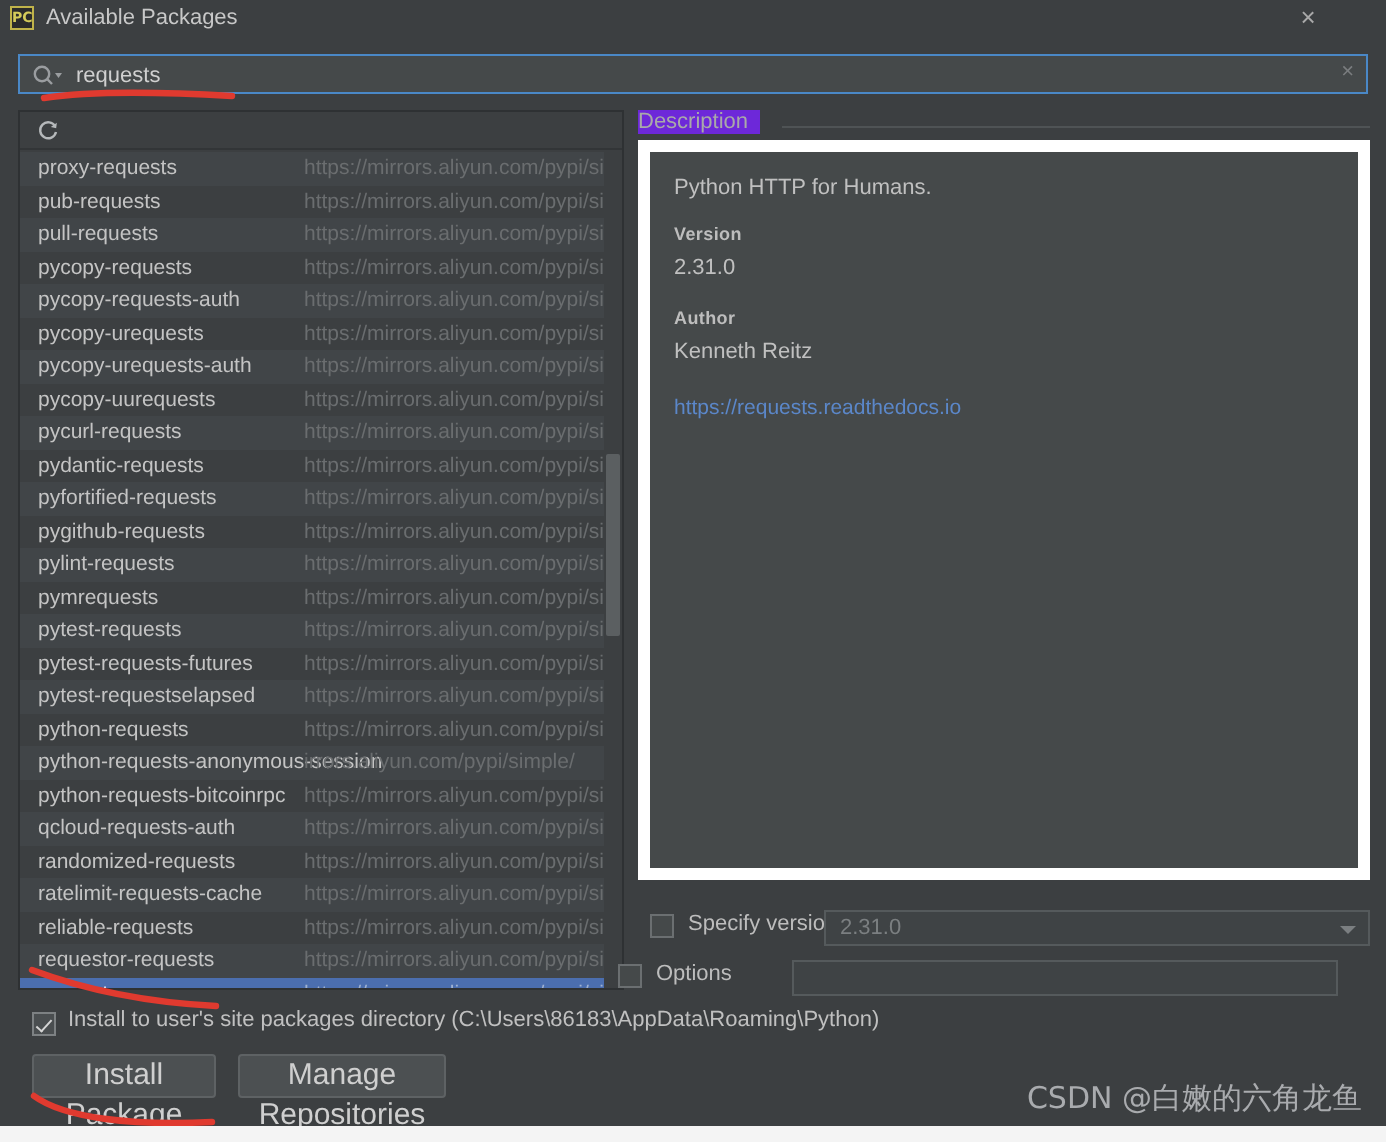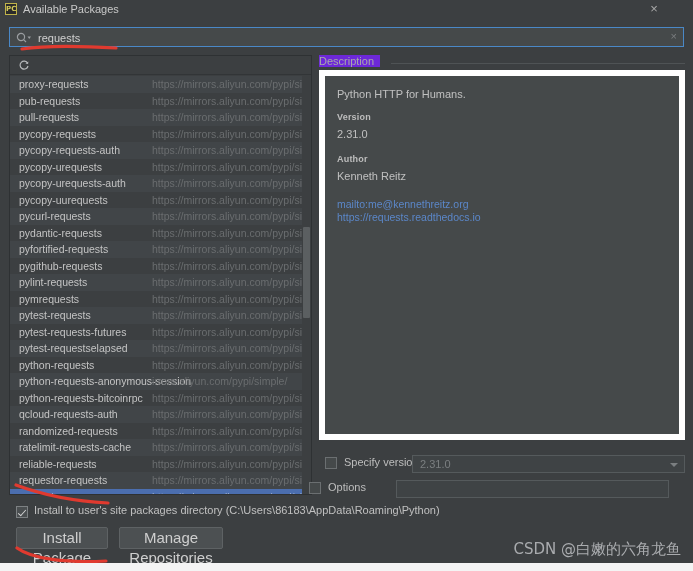--- a/index.html
+++ b/index.html
@@ -238,21 +238,20 @@
     <div class="desc-legend">Description</div>
     <div class="desc-line"></div>
     <div class="desc-box">
       <div class="desc-inner">
         <div class="desc-summary">Python HTTP for Humans.</div>
         <div class="desc-h">Version</div>
         <div class="desc-v">2.31.0</div>
         <div class="desc-h">Author</div>
         <div class="desc-v">Kenneth Reitz</div>
         <div class="desc-links" id="desc-links">
-            <a href="#">mailto:me@kennethreitz.org</a>
             <a href="#">https://requests.readthedocs.io</a>
           </div>
       </div>
     </div>
   </div>
 
   <div class="opt-row" style="left:325px;top:455px;width:360px;">
     <span class="cbox" id="cb-ver"></span>
     <span class="opt-label">Specify version</span>
     <span class="opt-field" style="left:87px;top:0;width:273px;">

